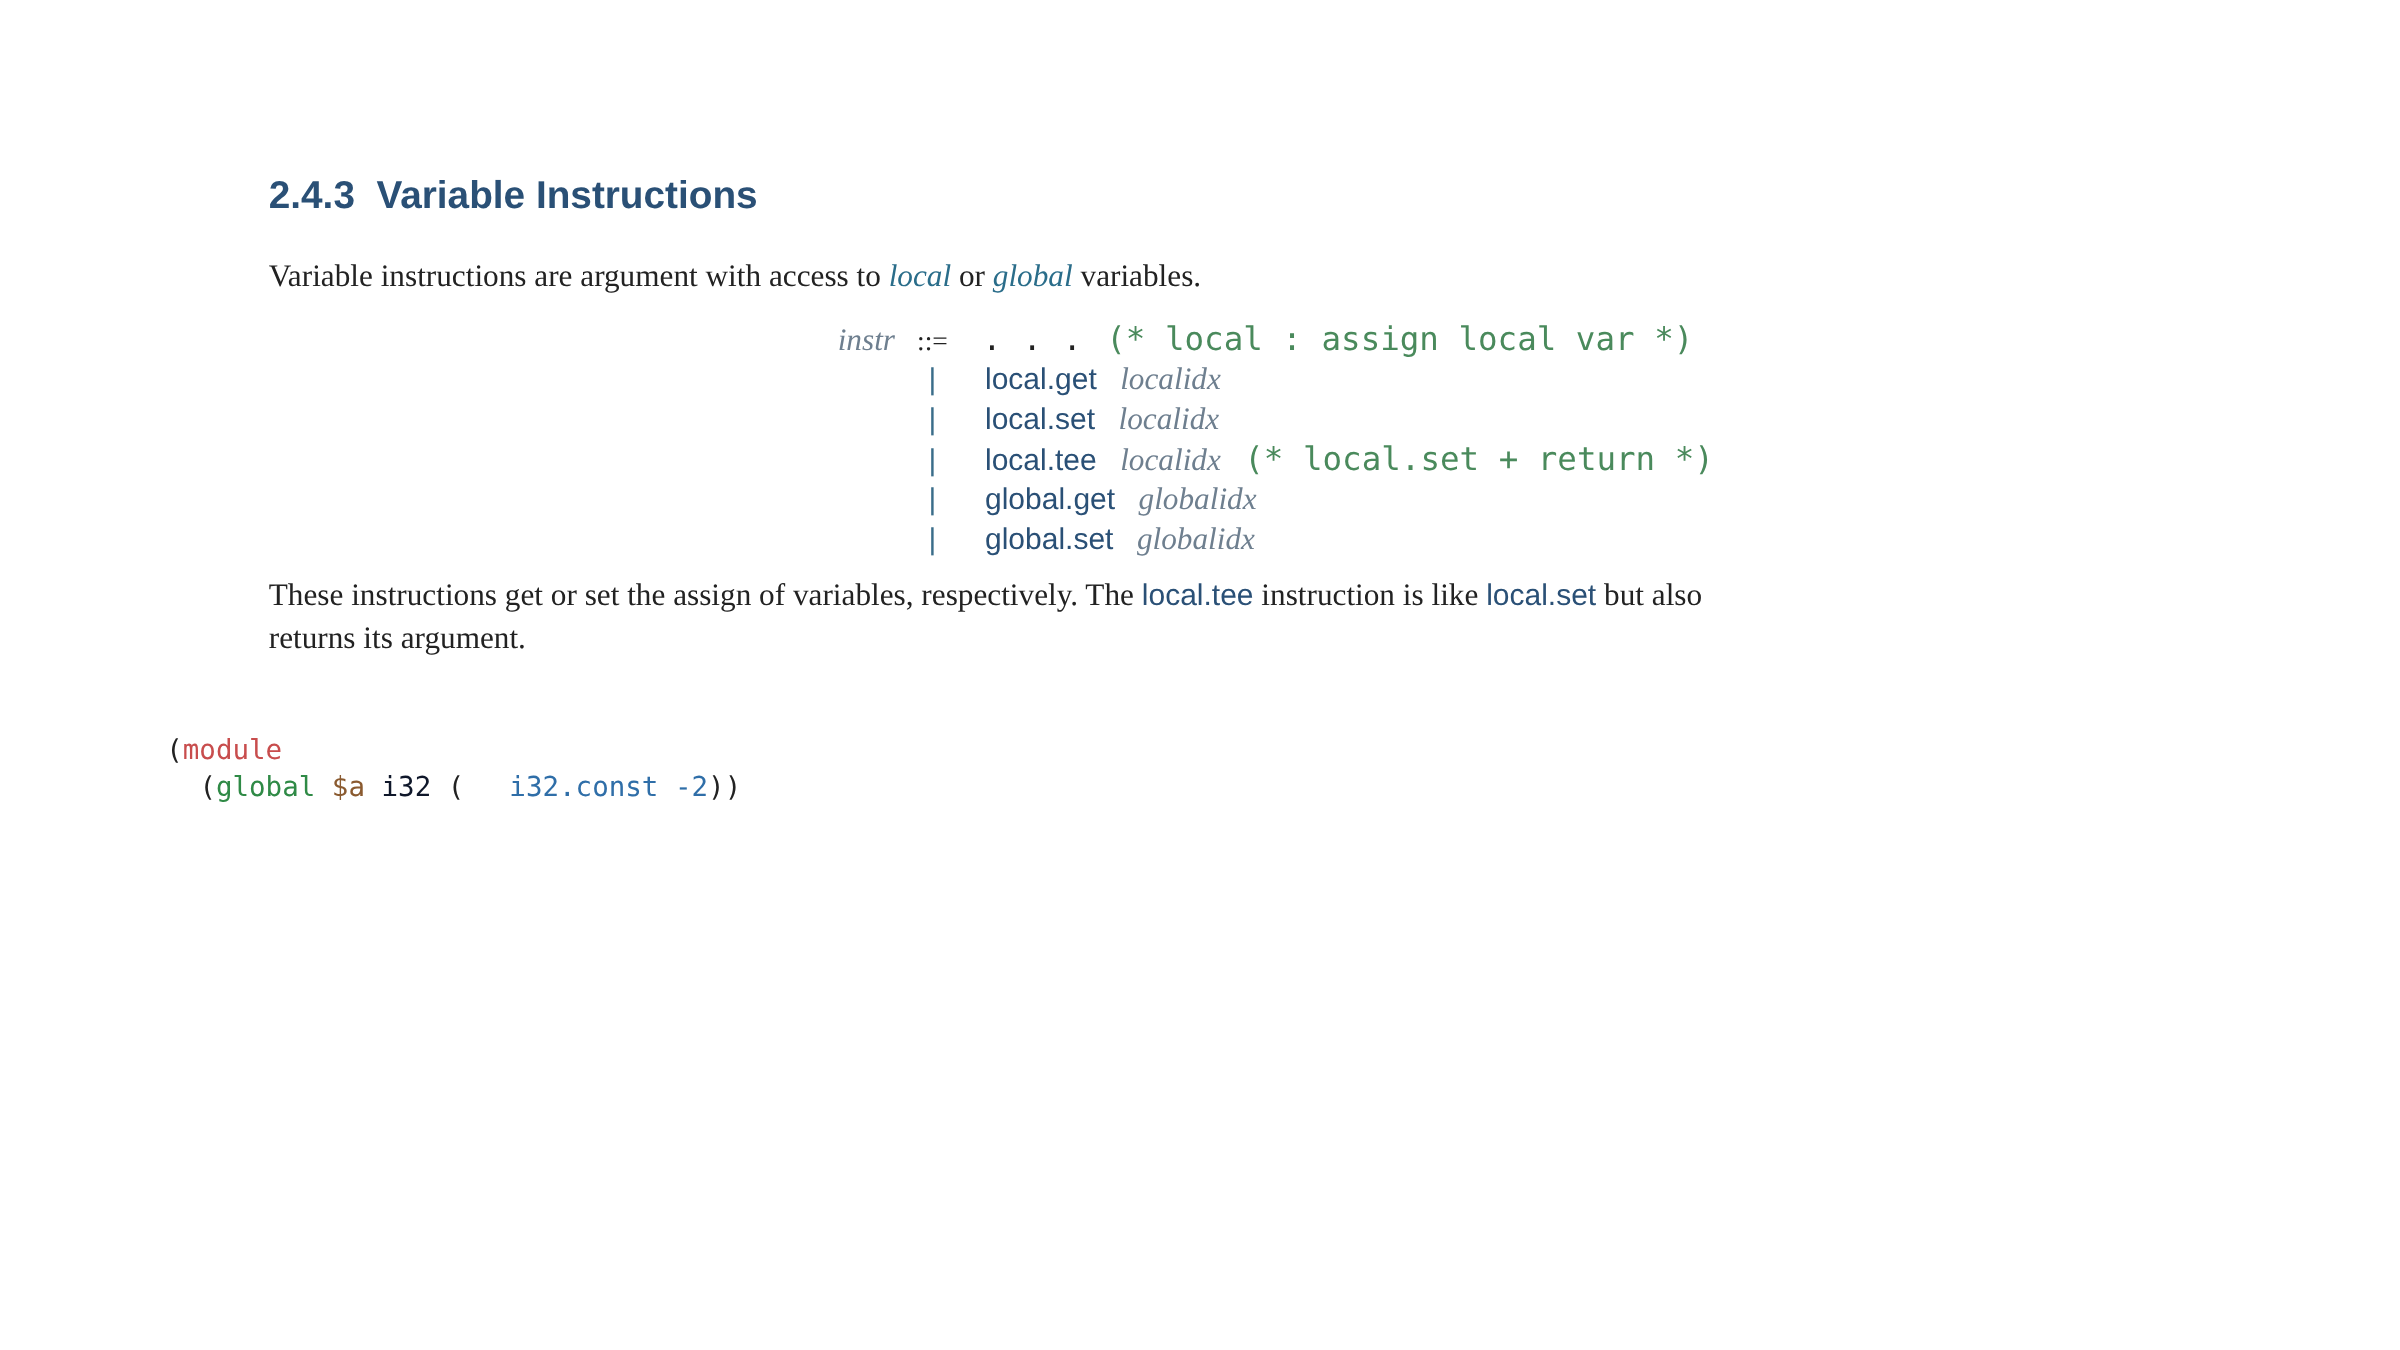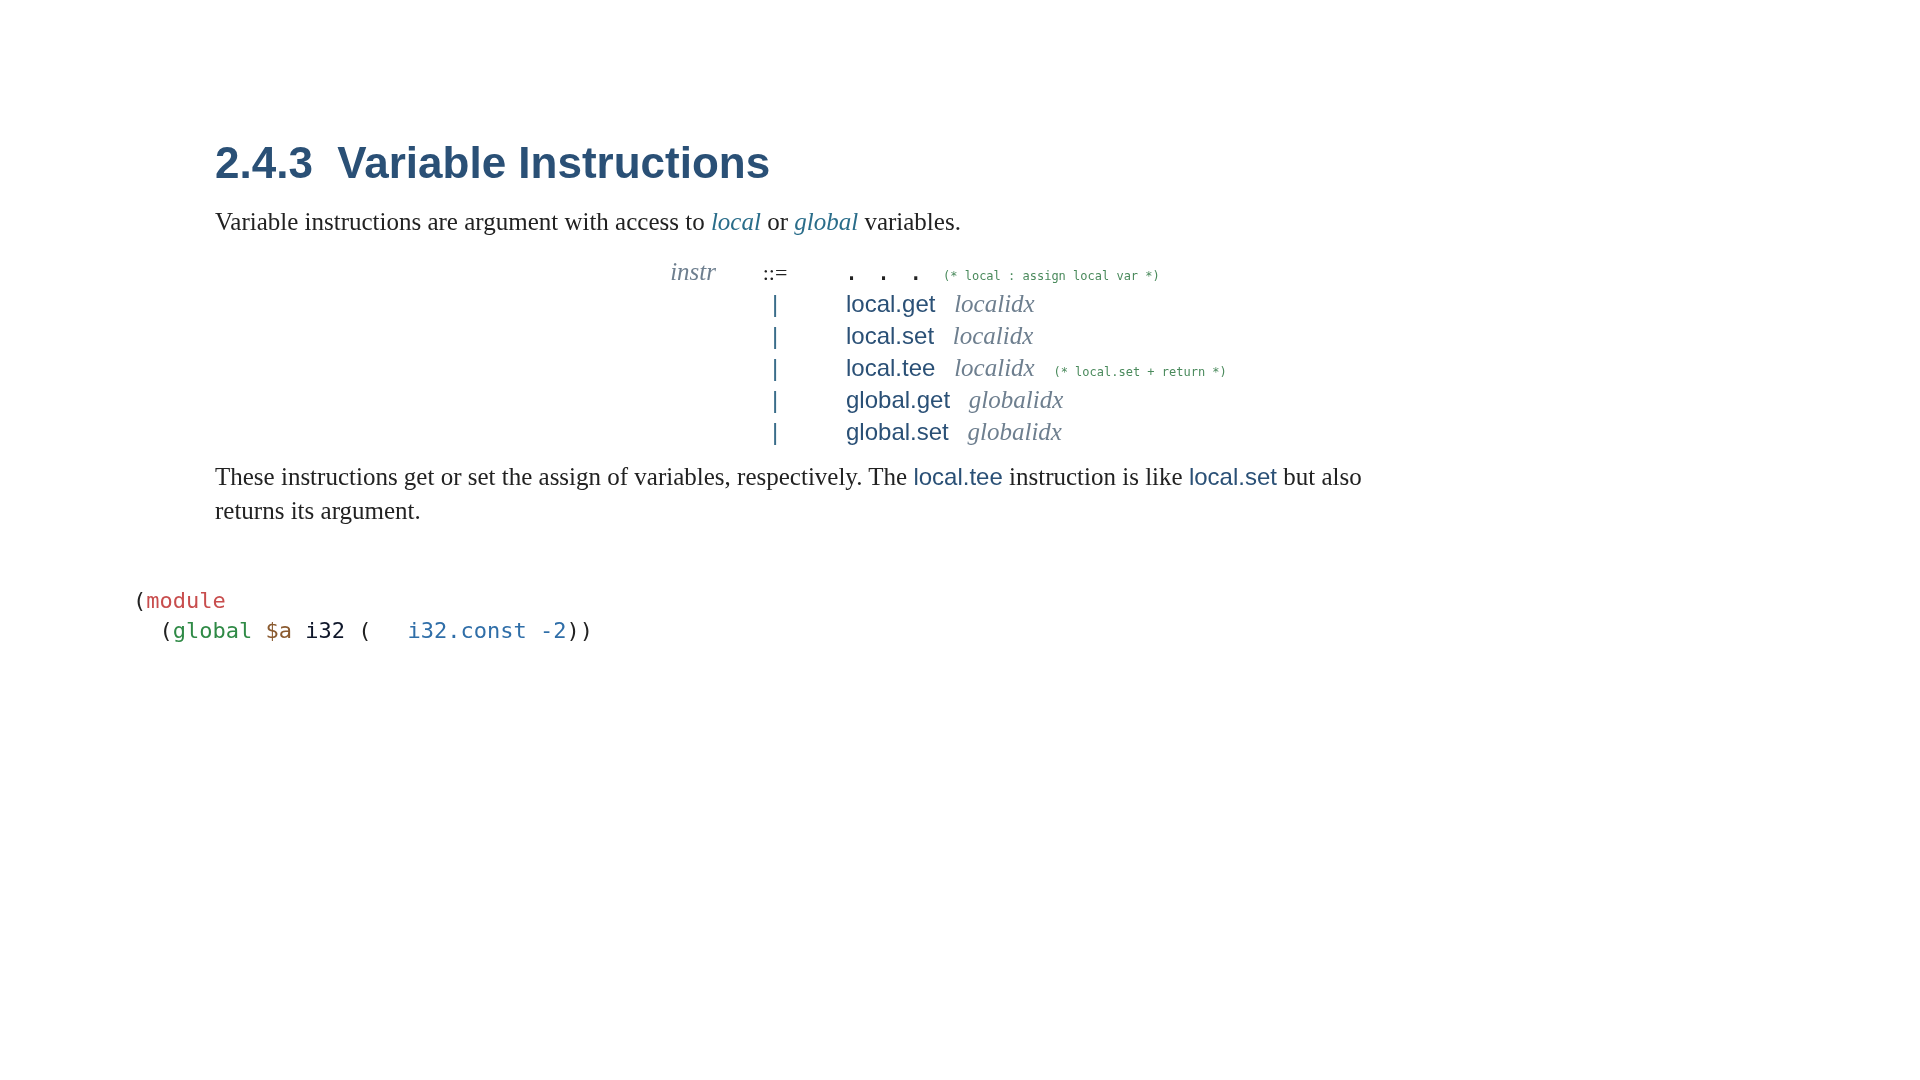--- a/index.html
+++ b/index.html
@@ -16,21 +16,21 @@
     width: 1920px;
     height: 1080px;
     box-sizing: border-box;
   }
   .heading {
     position: absolute;
     left: 215px;
     top: 138px;
     font-family: "Helvetica Neue", Arial, sans-serif;
     font-weight: 700;
-    font-size: 44px;
+    font-size: 31px;
     color: #2a5076;
     letter-spacing: 0px;
   }
   .intro {
     position: absolute;
     left: 215px;
     top: 208px;
     font-size: 25px;
     color: #222;
     font-family: Georgia, 'Times New Roman', serif;
@@ -44,21 +44,20 @@
     left: 640px;
     top: 256px;
     font-size: 25px;
     line-height: 32px;
   }
   .grammar .row {
     display: flex;
     align-items: baseline;
     margin-bottom: 0px;
     height: 32px;
-    gap: 29px;
   }
   .grammar .lhs {
     width: 76px;
     text-align: right;
     color: #6e7f8f;
     font-style: italic;
     font-family: Georgia, 'Times New Roman', serif;
   }
   .grammar .op {
     width: 60px;
@@ -89,21 +88,21 @@
     font-size: 24px;
   }
   .arg {
     color: #6e7f8f;
     font-style: italic;
     font-family: Georgia, 'Times New Roman', serif;
   }
   .comment {
     color: #4a8a5c;
     font-family: "Menlo", "Consolas", monospace;
-    font-size: 12px;
+    font-size: 26px;
   }
   .dots {
     font-family: "Menlo", "Consolas", monospace;
     color: #222;
     letter-spacing: 1px;
   }
   .para2 {
     position: absolute;
     left: 215px;
     top: 460px;

